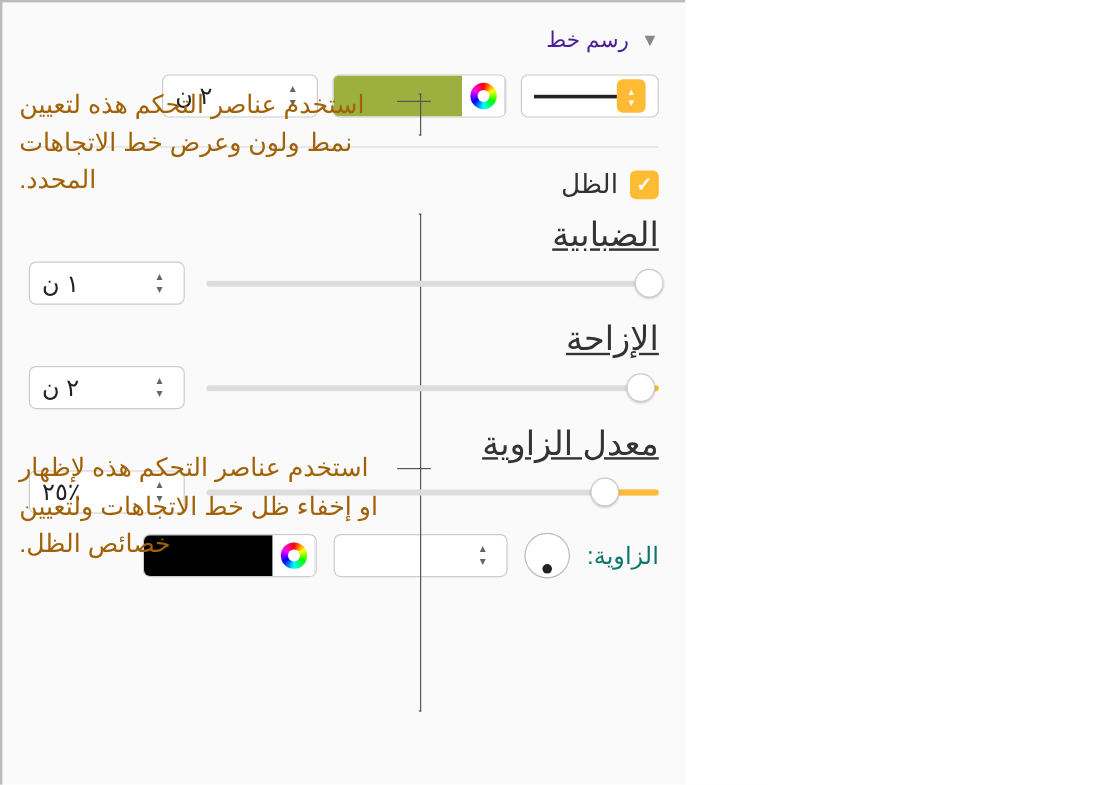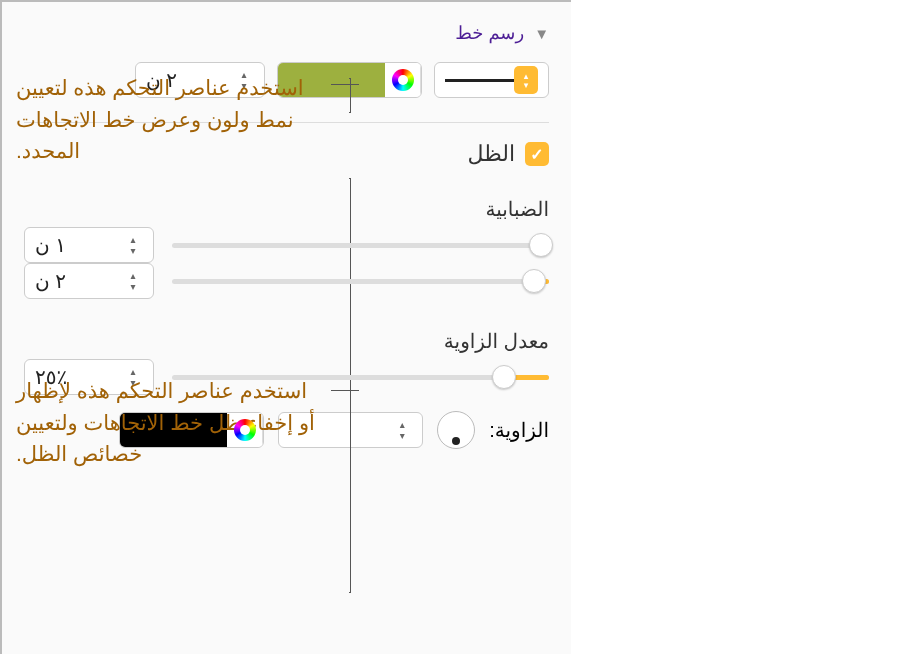--- a/index.html
+++ b/index.html
@@ -224,23 +224,24 @@
       justify-content: center;
       color: #fff;
       font-size: 16px;
       font-weight: bold;
     }
     .checkbox-label {
       font-size: 22px;
       color: #333;
     }
     .prop-label {
-      font-size: 20px;
+      font-size: 28px;
       color: #333;
-      margin: 30px 0 6px;
+      margin: 12px 0 6px;
+      text-decoration: underline;
     }
     .slider-row {
       display: flex;
       align-items: center;
       gap: 18px;
     }
     .slider {
       flex: 1;
       position: relative;
       height: 24px;
@@ -274,21 +275,21 @@
       box-shadow: 0 1px 2px rgba(0,0,0,0.2);
     }
     .angle-row {
       display: flex;
       align-items: center;
       gap: 14px;
       margin-top: 16px;
     }
     .angle-label {
       font-size: 20px;
-      color: #000000;
+      color: #0f766e;
     }
     .angle-dial {
       width: 38px;
       height: 38px;
       border: 1px solid #bbb;
       border-radius: 50%;
       background: #fff;
       position: relative;
     }
     .angle-dot {
@@ -358,20 +359,21 @@
       </div>
       <div class="stepper">
         <div class="stepper-btn">
             <span>▴</span>
             <span>▾</span>
           </div>
         <span class="value">١ ن</span>
       </div>
     </div>
 
+    <div class="prop-label">الإزاحة</div>
     <div class="slider-row">
       <div class="slider">
         <div class="slider-track">
           <div class="slider-fill" style="width:4%"></div>
         </div>
         <div class="slider-thumb" style="right:4%"></div>
       </div>
       <div class="stepper">
         <div class="stepper-btn">
             <span>▴</span>

